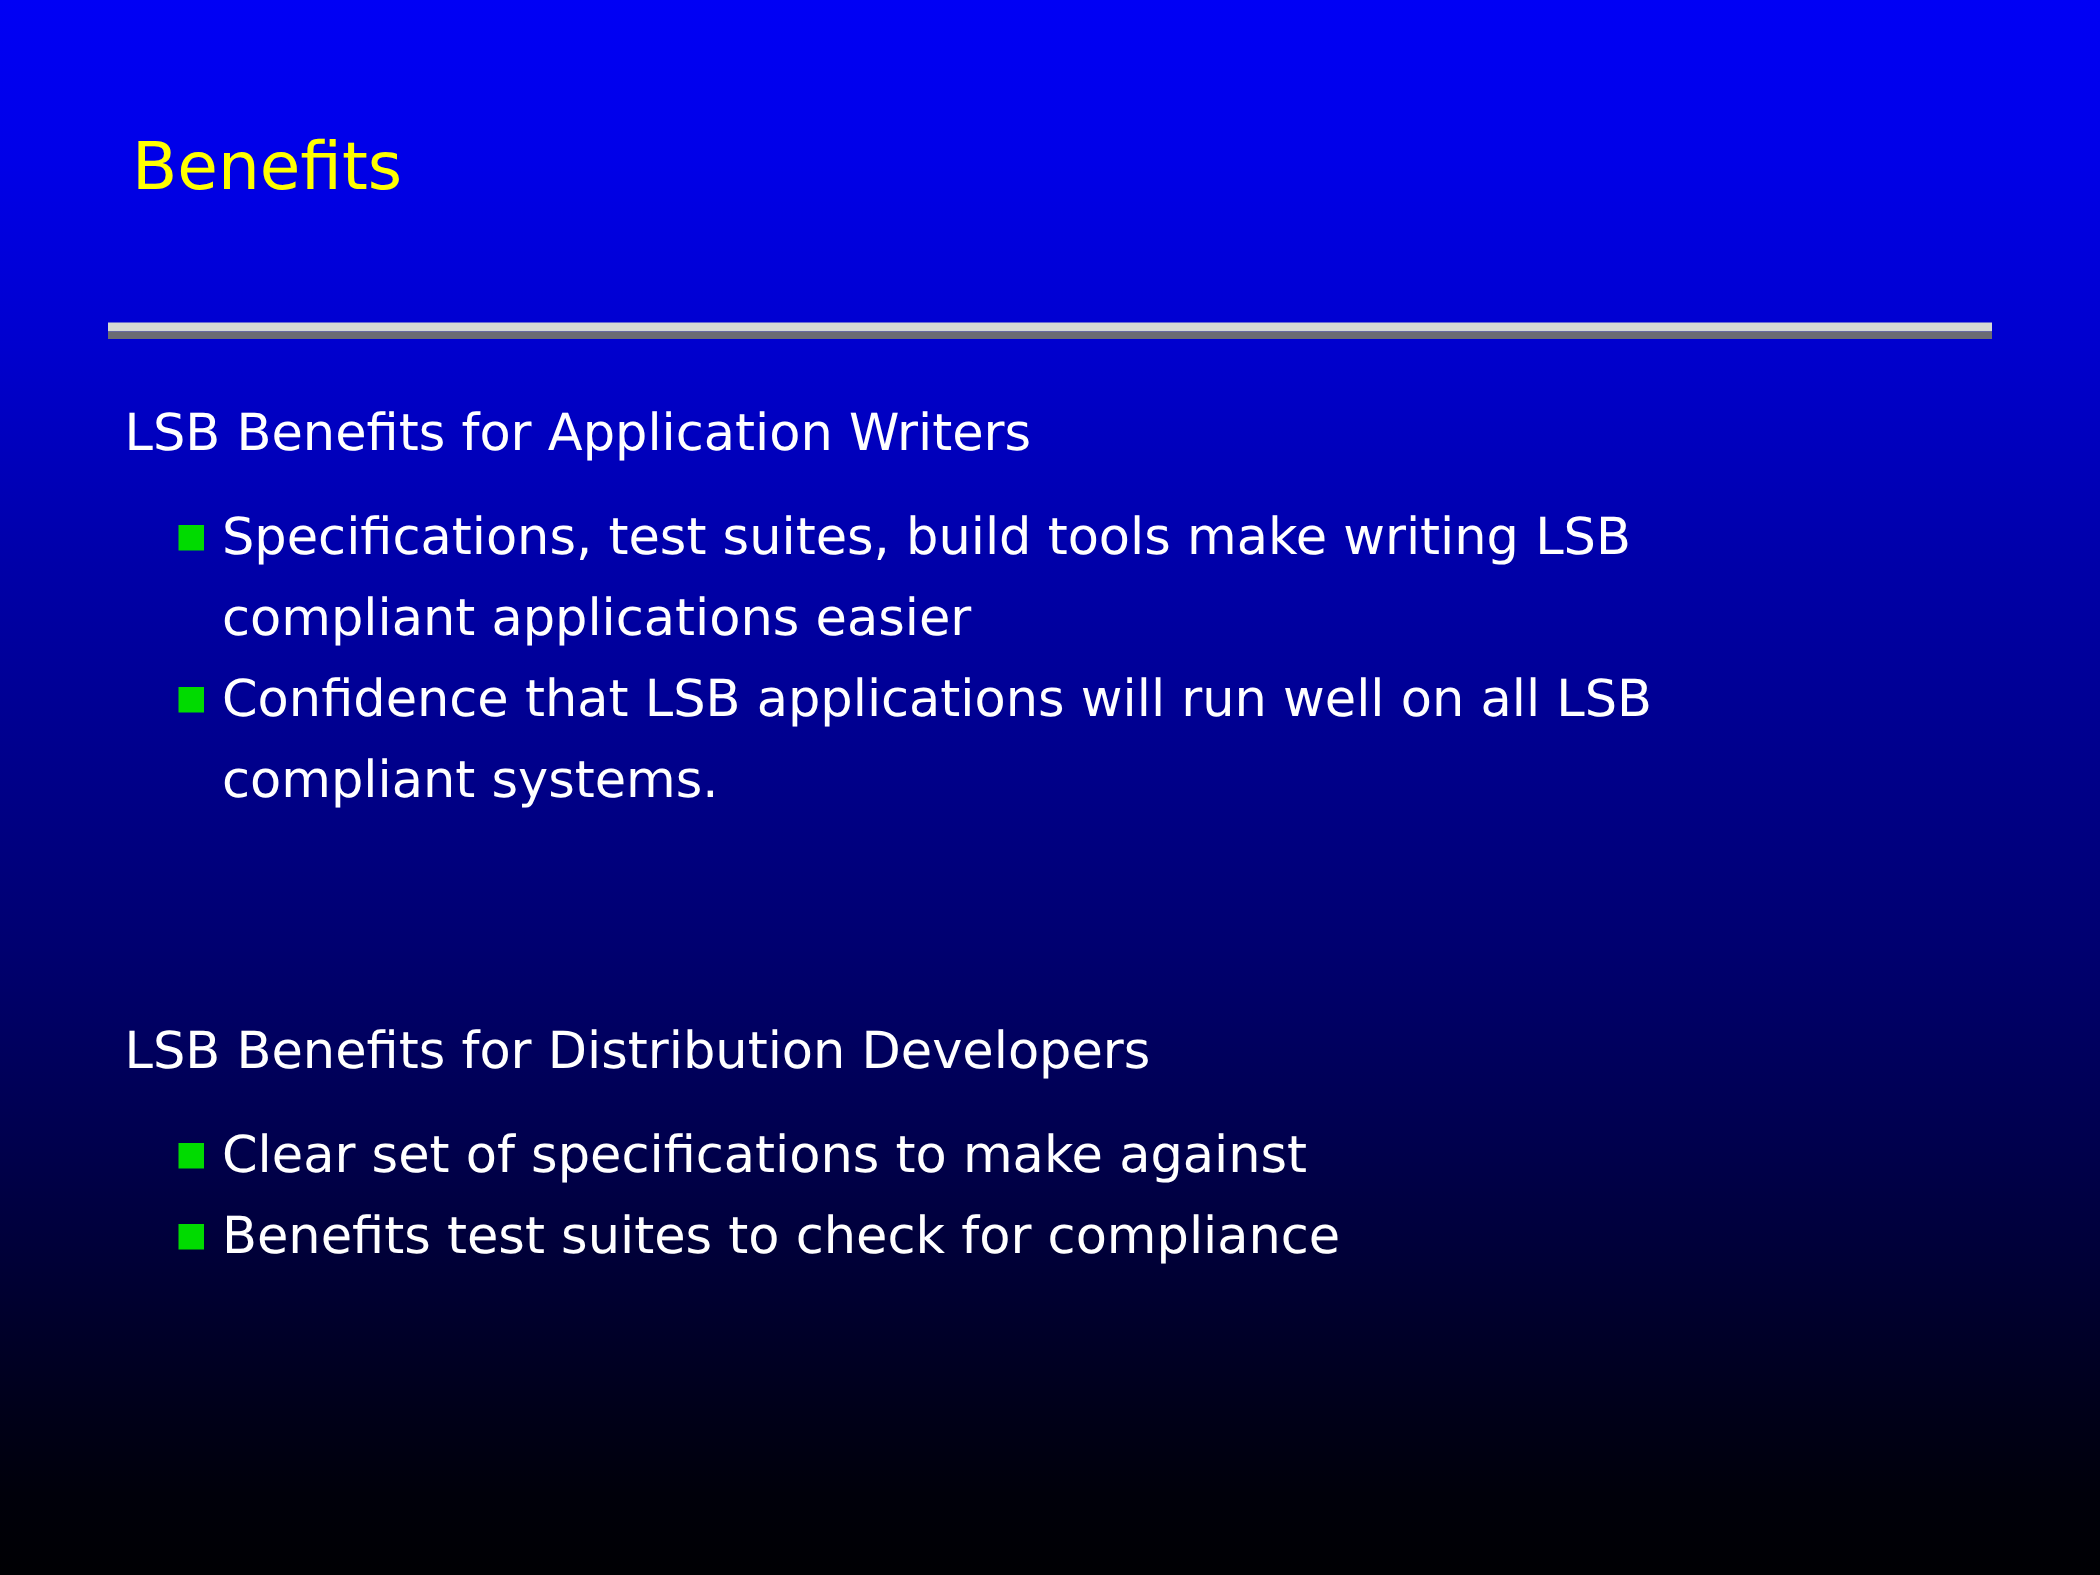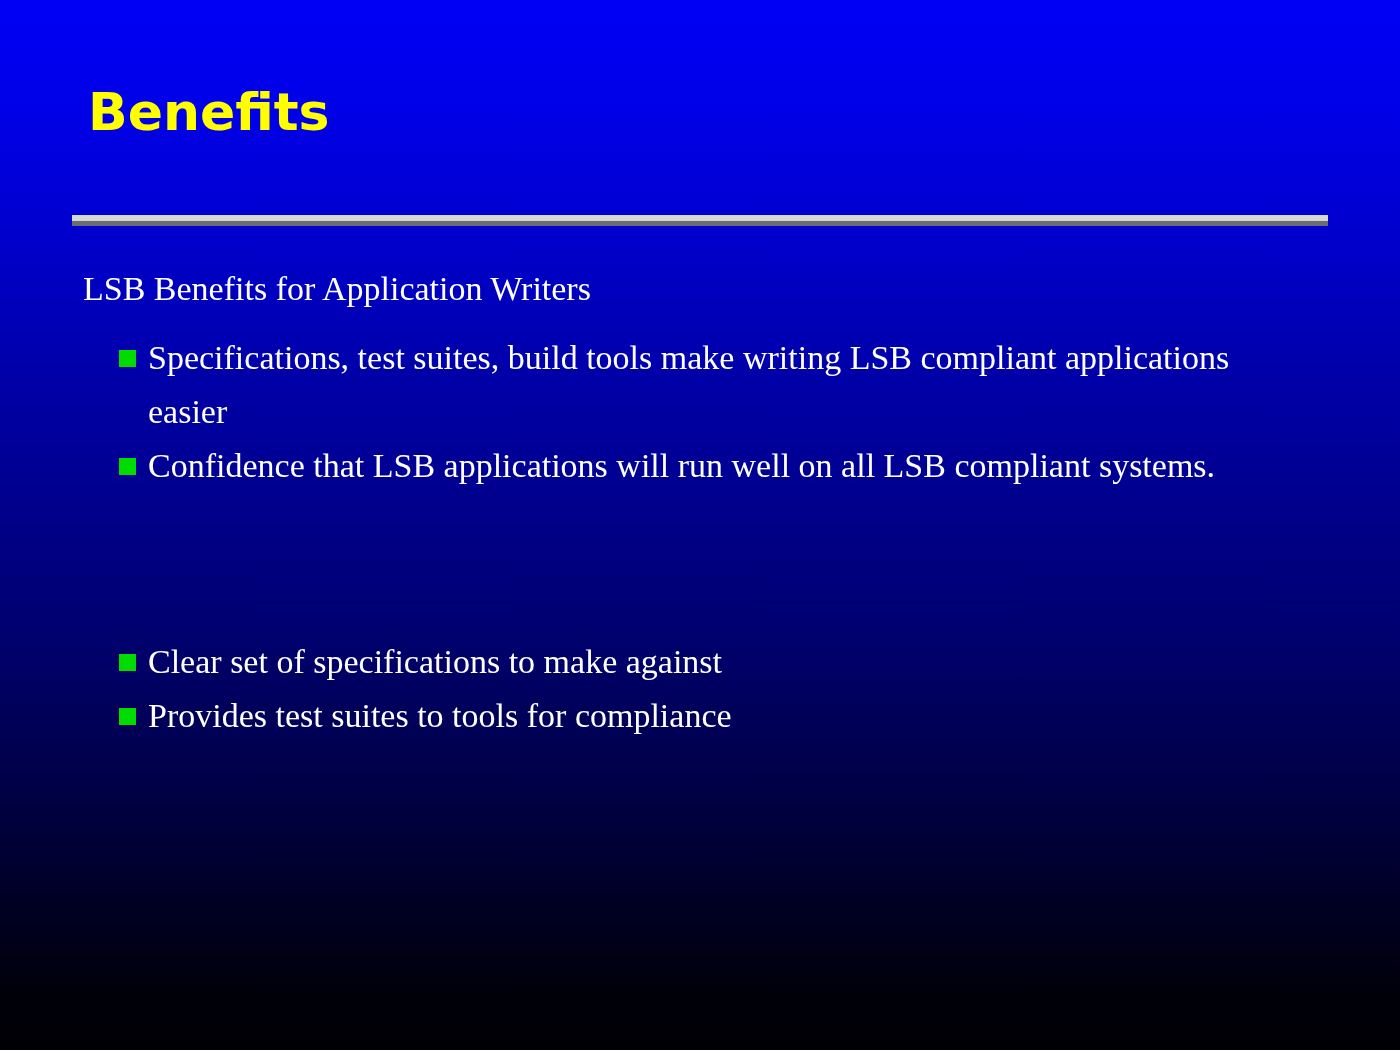--- a/index.html
+++ b/index.html
@@ -31,24 +31,24 @@
     );
     font-family: "DejaVu Sans", "Liberation Sans", sans-serif;
     -webkit-font-smoothing: antialiased;
   }
 
   
   .slide-title {
     position: absolute;
     left: 88px;
     top: 76px;
-    font-size: 52px;
+    font-size: 44px;
     line-height: 72px;
     color: #FFFF00;
-    font-weight: bold;
+    font-weight: normal;
     letter-spacing: 0px;
     white-space: nowrap;
     text-align: center;
   }
 
   
   .title-rule {
     position: absolute;
     left: 72px;
     top: 215px;
@@ -76,21 +76,20 @@
   .body-area {
     position: absolute;
     left: 0;
     top: 262px;
     width: 1400px;
   }
 
   .section {
     margin: 0;
     padding: 0;
-    font-family: Liberation Serif, serif;
   }
 
   .section-heading {
     padding-left: 83px;
     font-size: 34px;
     line-height: 54px;
     color: #FFFFFF;
     white-space: nowrap;
   }
 
@@ -152,26 +151,27 @@
         <li class="bullet-item">
           <span class="bullet-marker"></span>
           <span class="bullet-text">Confidence that LSB applications will run well on all LSB compliant systems.</span>
         </li>
       </ul>
     </div>
 
     <div class="section-gap"></div>
 
     <div class="section">
+      <div class="section-heading">LSB Benefits for Distribution Developers</div>
       <ul class="bullet-list">
         <li class="bullet-item">
           <span class="bullet-marker"></span>
           <span class="bullet-text">Clear set of specifications to make against</span>
         </li>
         <li class="bullet-item">
           <span class="bullet-marker"></span>
-          <span class="bullet-text">Provides test suites to tools for compliance</span>
+          <span class="bullet-text">Benefits test suites to check for compliance</span>
         </li>
       </ul>
     </div>
 
   </div>
 </div>
 
 </body></html>

